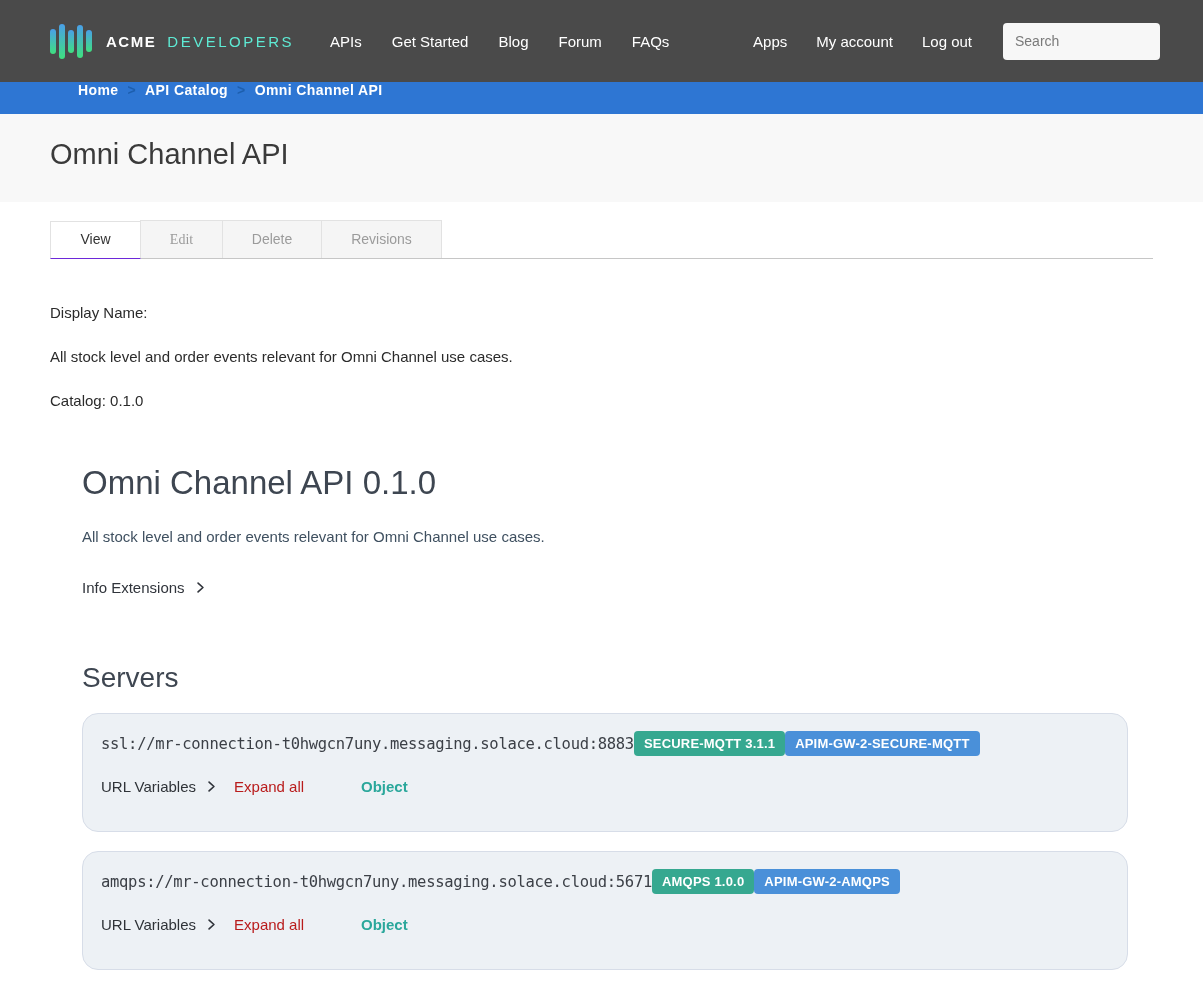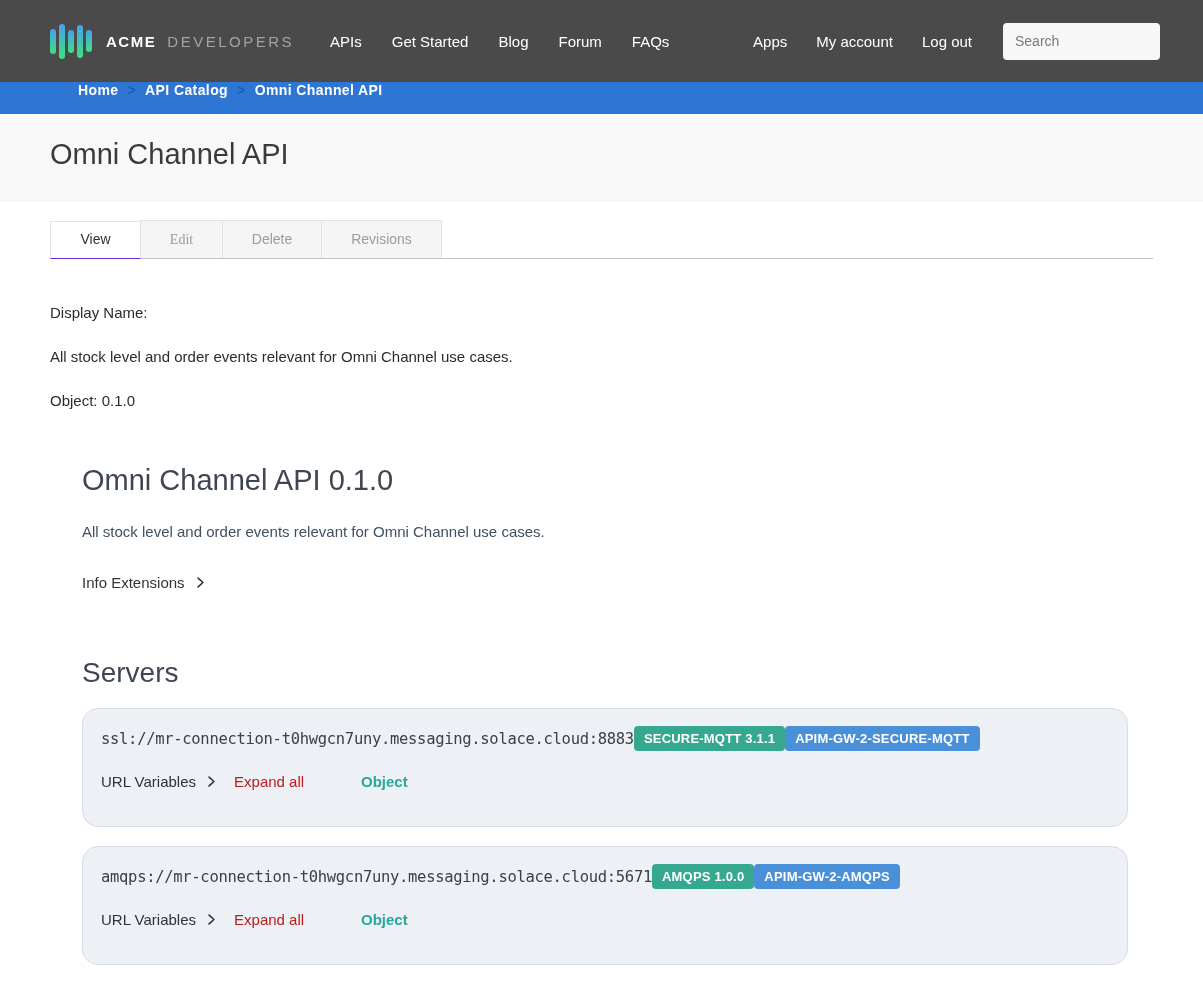--- a/index.html
+++ b/index.html
@@ -23,21 +23,21 @@
     width:6px; border-radius:3px;
     background:linear-gradient(to bottom,#4a9fe8 0%,#3fe07f 100%);
   }
   .logo-bar:nth-child(1){height:25px;}
   .logo-bar:nth-child(2){height:35px;}
   .logo-bar:nth-child(3){height:23px;}
   .logo-bar:nth-child(4){height:33px;}
   .logo-bar:nth-child(5){height:22px;}
   .brand { color:#fff; font-size:15px; letter-spacing:1px; white-space:nowrap; }
   .brand .bold { font-weight:bold; letter-spacing:1.5px; }
-  .brand .light { font-weight:normal; letter-spacing:2.5px; margin-left:6px; color:#a3a3a3; }
+  .brand .light { font-weight:normal; letter-spacing:2.5px; margin-left:6px; color:#5eead4; }
 
   .nav-links { display:flex; align-items:center; gap:30px; }
   .nav-link { color:#fff; font-size:15px; cursor:pointer; white-space:nowrap; }
   .nav-spacer { flex:1; }
   .nav-right { display:flex; align-items:center; gap:29px; margin-right:31px; }
   .search-input {
     width:157px; height:37px; border:none; border-radius:4px;
     background:#f7f7f7; padding:0 12px; font-size:14px;
     font-family:"Liberation Sans", sans-serif; color:#333; outline:none;
   }
@@ -73,21 +73,21 @@
     background:#ffffff; color:#333333;
     border-bottom:1px solid #6d28d9; margin-bottom:-1px; line-height:34px;
   }
 
   
   .details { margin:46px 50px 0 50px; font-size:15px; color:#2b2b2b; }
   .details p { margin:0 0 28px 0; line-height:16px; }
 
   
   .api-doc { margin:55px 50px 0 82px; }
-  .api-title { font-size:29px; font-weight:normal; color:#3e4651; margin:0; }
+  .api-title { font-size:33px; font-weight:normal; color:#3e4651; margin:0; }
   .api-desc { font-size:15px; color:#3f5060; margin:26px 0 0 0; }
   .info-ext {
     display:flex; align-items:center; margin-top:34px;
     font-size:15px; color:#30343b; cursor:pointer;
   }
   .chev { width:13px; height:13px; margin-left:9px; flex:0 0 auto; }
   .chev polyline { fill:none; stroke:#30343b; stroke-width:2; stroke-linecap:round; stroke-linejoin:round; }
 
   .servers-heading { font-size:28px; font-weight:normal; color:#3e4651; margin:66px 0 0 0; }
 
@@ -169,21 +169,21 @@
     <div class="tab tab-view active">View</div>
     <div class="tab tab-edit">Edit</div>
     <div class="tab tab-delete">Delete</div>
     <div class="tab tab-revisions">Revisions</div>
   </div>
 </div>
 
 <div class="details">
   <p>Display Name:</p>
   <p>All stock level and order events relevant for Omni Channel use cases.</p>
-  <p>Object: 0.1.0</p>
+  <p>Catalog: 0.1.0</p>
 </div>
 
 <div class="api-doc">
   <h2 class="api-title">Omni Channel API 0.1.0</h2>
   <p class="api-desc">All stock level and order events relevant for Omni Channel use cases.</p>
 
   <div class="info-ext">
     <span>Info Extensions</span>
     <svg class="chev" viewBox="0 0 16 16">
       <polyline points="5,2.5 11,8 5,13.5"></polyline>

